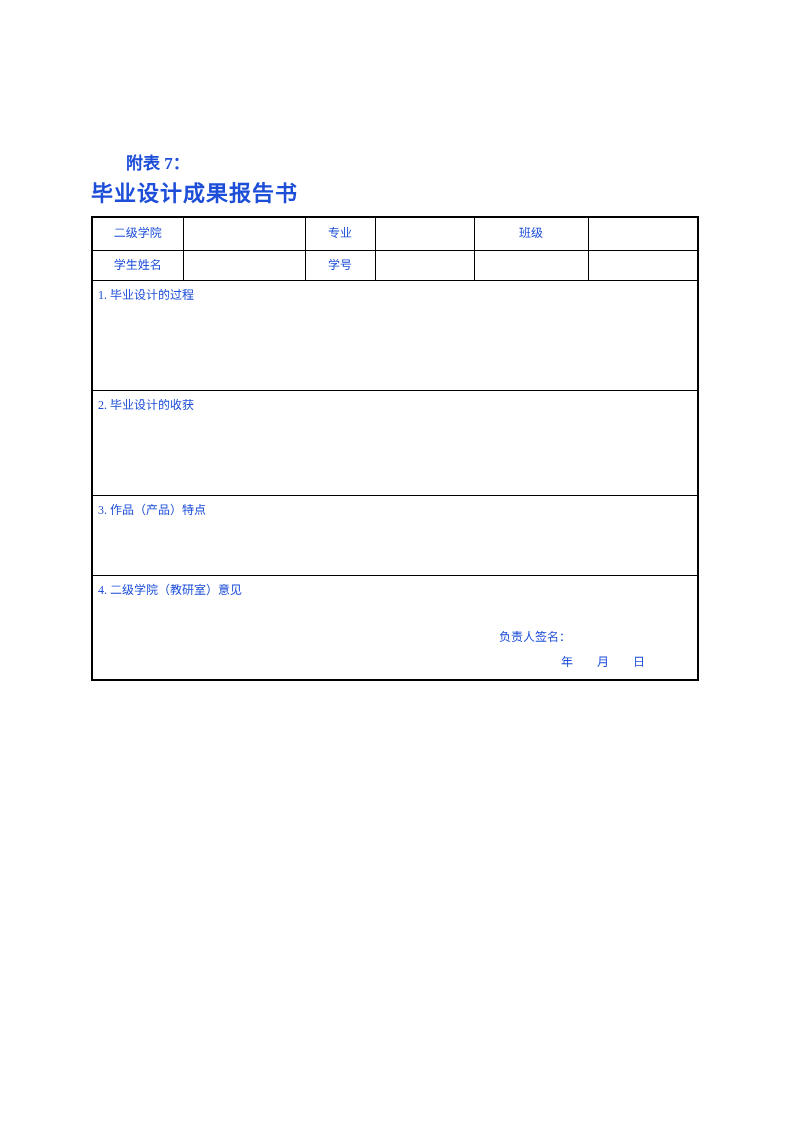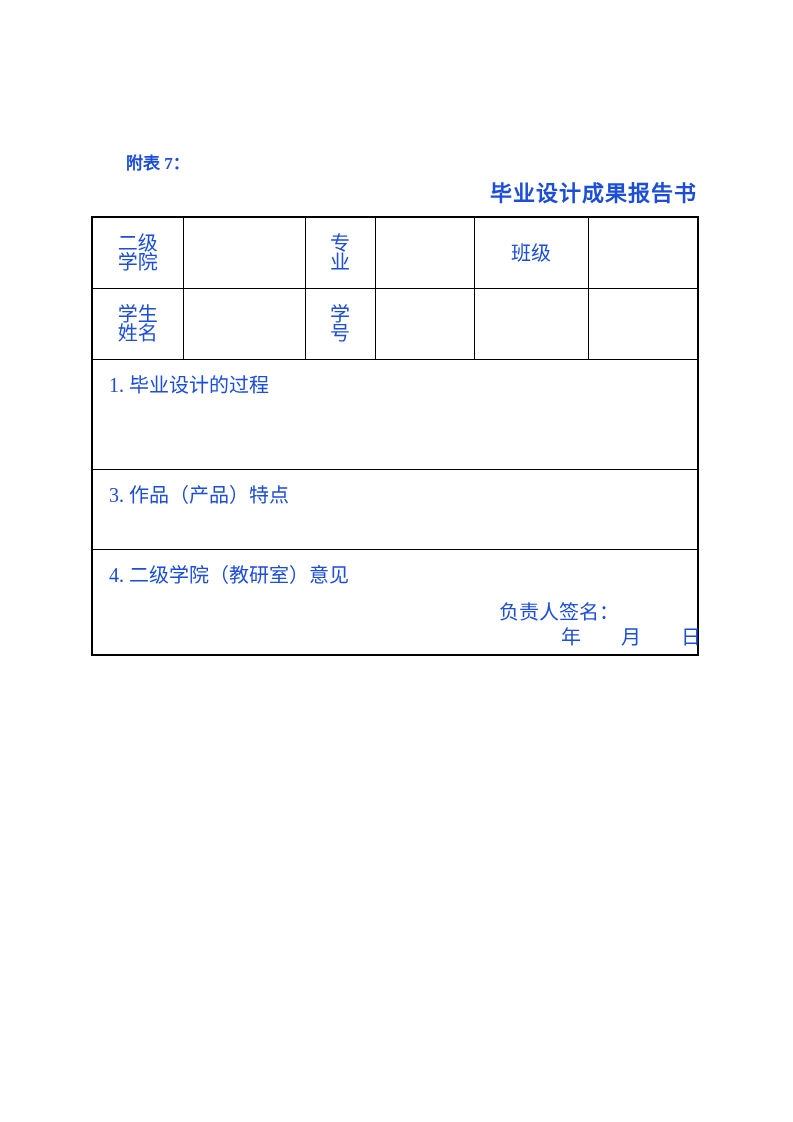--- a/index.html
+++ b/index.html
@@ -15,37 +15,37 @@
   }
   .annex {
     margin-left: 126px;
     font-size: 17px;
     font-weight: bold;
     line-height: 20px;
   }
   .doc-title {
     width: 606px;
     margin: 7px 0 0 91px;
-    text-align: right;
+    text-align: left;
     font-size: 22px;
     font-weight: bold;
     line-height: 26px;
     letter-spacing: 1px;
   }
   table.form-table {
     margin: 9px 0 0 91px;
     border-collapse: collapse;
     table-layout: fixed;
     width: 606px;
     border: 2px solid #000;
   }
   table.form-table td {
     border: 1px solid #000;
-    padding: 16px;
-    font-size: 20px;
+    padding: 5px;
+    font-size: 12px;
     line-height: 19px;
   }
   td.label-cell {
     text-align: center;
     vertical-align: middle;
   }
   td.two-line { white-space: pre-line; }
   td.section-cell {
     vertical-align: top;
     position: relative;
@@ -104,20 +104,25 @@
     </tr>
 
 
 
     <tr style="height:110px">
       <td class="section-cell" colspan="6">
         <span class="section-title">1. 毕业设计的过程</span>
       </td>
     </tr>
 
+    <tr style="height:105px">
+      <td class="section-cell" colspan="6">
+        <span class="section-title">2. 毕业设计的收获</span>
+      </td>
+    </tr>
 
     <tr style="height:80px">
       <td class="section-cell" colspan="6">
         <span class="section-title">3. 作品（产品）特点</span>
       </td>
     </tr>
 
 
 
     <tr style="height:105px">

